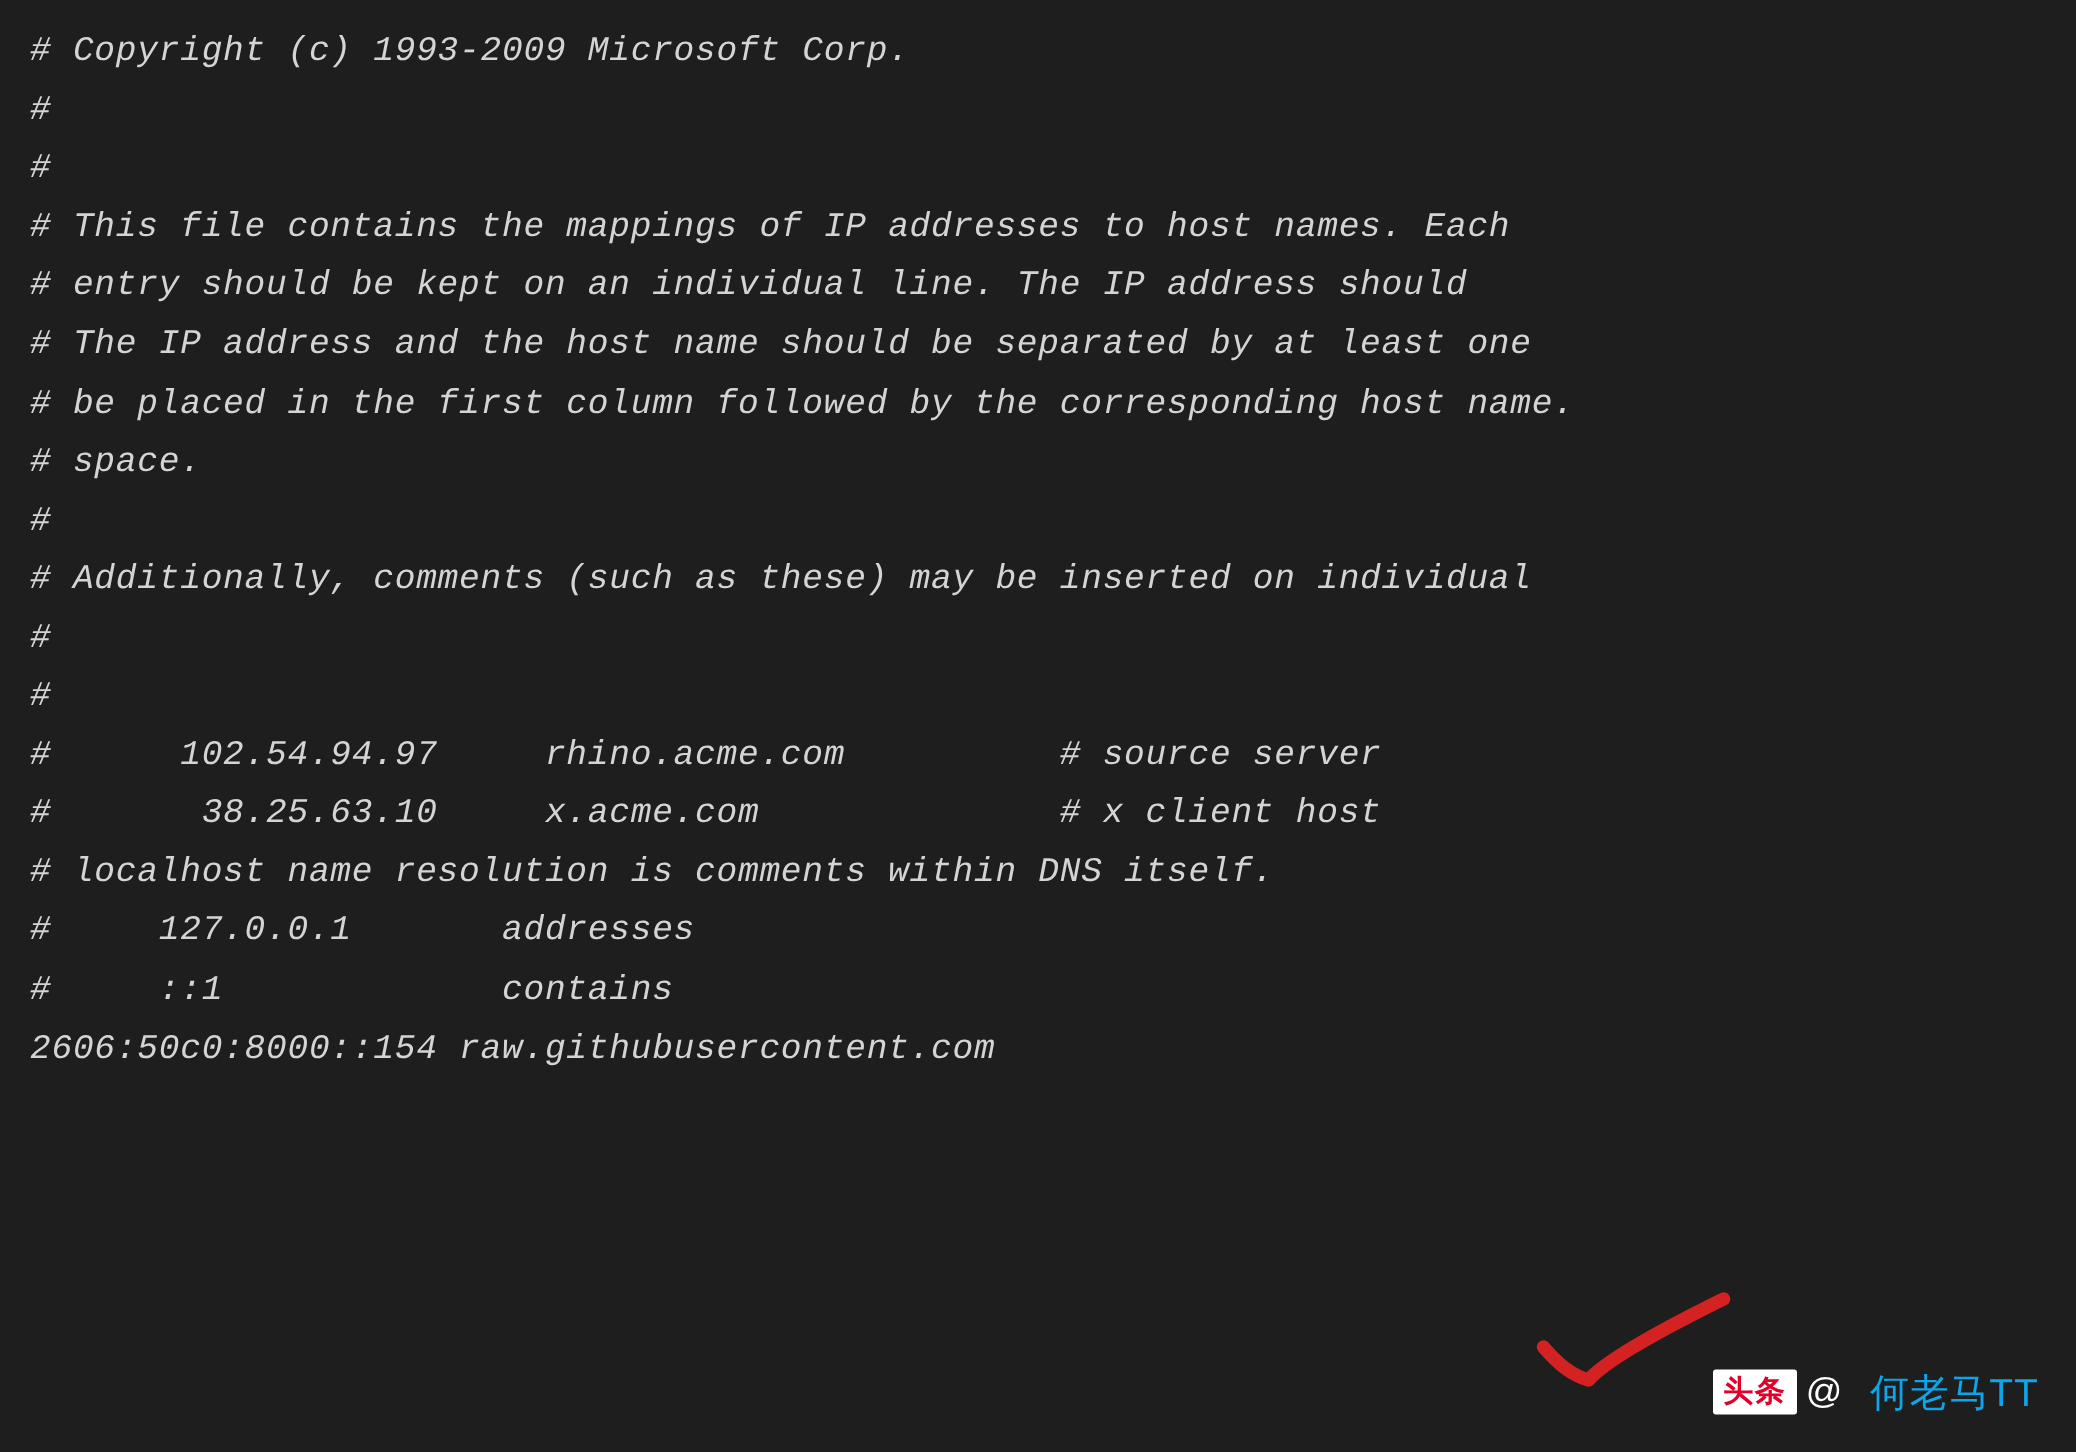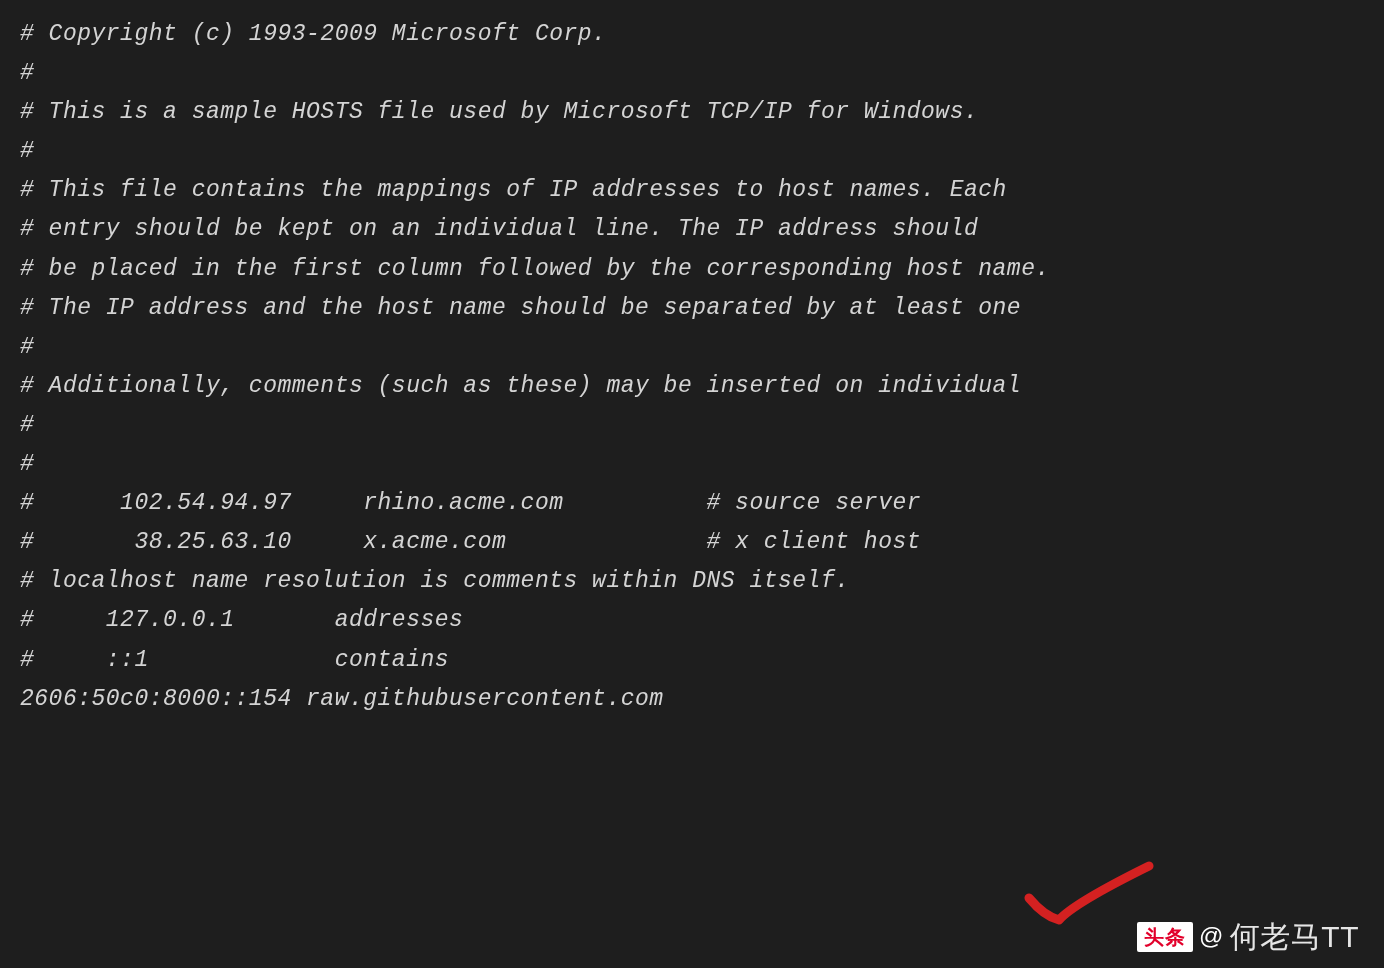--- a/index.html
+++ b/index.html
@@ -23,21 +23,21 @@
     }
     .checkmark {
       position: absolute;
       bottom: 40px;
       right: 230px;
       width: 130px;
       height: 70px;
     }
     .watermark {
       position: absolute;
-      bottom: 6px;
+      bottom: 18px;
       right: 25px;
       display: flex;
       align-items: center;
       font-family: Arial, sans-serif;
       color: #fff;
       font-size: 26px;
       gap: 6px;
     }
     .watermark-logo {
       width: 56px;
@@ -50,36 +50,37 @@
       align-items: center;
       justify-content: center;
       border-radius: 2px;
       letter-spacing: 1px;
     }
     .watermark-at {
       color: #fff;
       font-size: 24px;
     }
     .watermark-name {
-      color: #e5e5e5;
-      font-size: 30px;
+      color: #0ea5e9;
+      font-size: 26px;
+      margin-left: 12px;
     }
   </style>
 </head>
 <body>
 
 <div>
   <span class="line"># Copyright (c) 1993-2009 Microsoft Corp.</span>
   <span class="line">#</span>
-  <span class="line"># This is a sample HOSTS file used by Microsoft TCP/IP for Windows.</span>
   <span class="line">#</span>
   <span class="line"># This file contains the mappings of IP addresses to host names. Each</span>
   <span class="line"># entry should be kept on an individual line. The IP address should</span>
+  <span class="line"># The IP address and the host name should be separated by at least one</span>
   <span class="line"># be placed in the first column followed by the corresponding host name.</span>
-  <span class="line"># The IP address and the host name should be separated by at least one</span>
+  <span class="line"># space.</span>
   <span class="line">#</span>
   <span class="line"># Additionally, comments (such as these) may be inserted on individual</span>
   <span class="line">#</span>
   <span class="line">#</span>
   <span class="line">#      102.54.94.97     rhino.acme.com          # source server</span>
   <span class="line">#       38.25.63.10     x.acme.com              # x client host</span>
   <span class="line"># localhost name resolution is comments within DNS itself.</span>
   <span class="line">#     127.0.0.1       addresses</span>
   <span class="line">#     ::1             contains</span>
   <span class="line">2606:50c0:8000::154 raw.githubusercontent.com</span>

